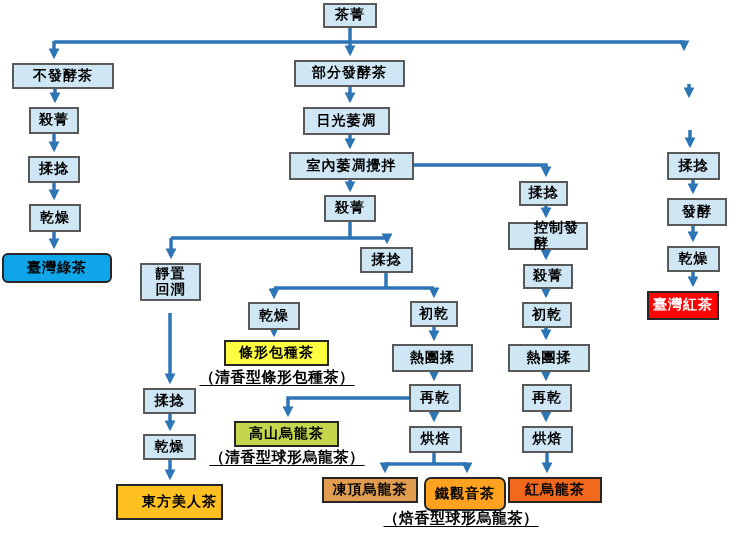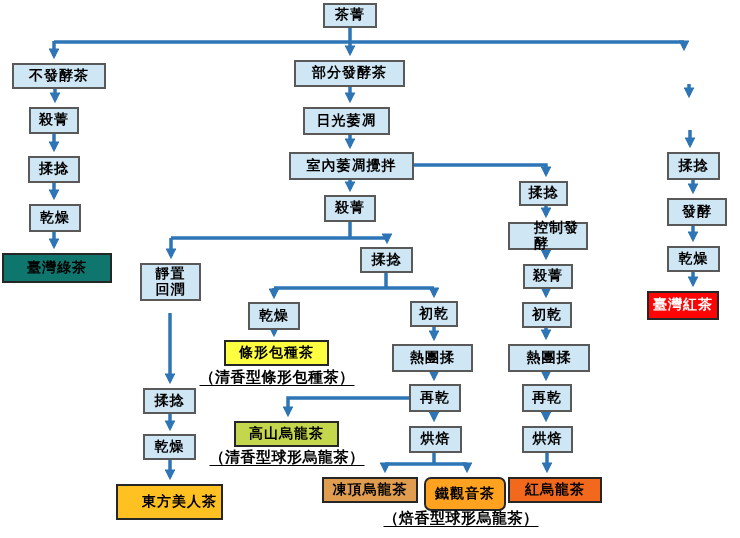--- a/index.html
+++ b/index.html
@@ -8,21 +8,21 @@
     font-family:"Liberation Serif","DejaVu Serif",serif;
   }
   #wires{position:absolute;left:0;top:0;width:740px;height:538px;pointer-events:none;}
   .node{
     position:absolute;display:flex;align-items:center;justify-content:center;
     background:#cfe7f5;border:2px solid #595959;box-sizing:border-box;
     font-size:14px;font-weight:bold;color:#000;letter-spacing:1px;
     white-space:pre-line;line-height:1.15;
   }
   .product{border:2px solid #262626;}
-  .green{background:#0f766e;}
+  .green{background:#0ea5e9;border-radius:6px;}
   .red{background:#ff0404;color:#ffffff;}
   .yellow{background:#ffff42;}
   .olive{background:#c4d64b;}
   .gold{background:#ffc022;}
   .tan{background:#e09d50;}
   .orange{background:#ffa21f;}
   .deeporange{background:#f2681c;}
   .caption{
     position:absolute;font-size:15px;font-weight:bold;color:#000;
     text-align:center;text-decoration:underline;text-underline-offset:3px;
@@ -87,21 +87,21 @@
       <path d="M689,84 V95" marker-end="url(#arw)"></path>
       <path d="M690,130 V145" marker-end="url(#arw)"></path>
       <path d="M693,180 V191" marker-end="url(#arw)"></path>
       <path d="M693,226 V239" marker-end="url(#arw)"></path>
       <path d="M693,272 V284" marker-end="url(#arw)"></path>
     </g>
   </svg>
 
   <div class="node" style="left:323px;top:3px;width:54px;height:25px;">茶菁</div>
 
-  <div class="node" style="left:12px;top:63px;width:94px;height:26px;">不發酵茶</div>
+  <div class="node" style="left:12px;top:63px;width:102px;height:26px;">不發酵茶</div>
   <div class="node" style="left:29px;top:107px;width:50px;height:27px;">殺菁</div>
   <div class="node" style="left:28px;top:156px;width:52px;height:27px;">揉捻</div>
   <div class="node" style="left:29px;top:204px;width:52px;height:28px;">乾燥</div>
   <div class="node product green" style="left:2px;top:253px;width:110px;height:30px;">臺灣綠茶</div>
 
   <div class="node" style="left:294px;top:60px;width:111px;height:27px;">部分發酵茶</div>
   <div class="node" style="left:303px;top:107px;width:87px;height:28px;">日光萎凋</div>
   <div class="node" style="left:289px;top:152px;width:125px;height:28px;">室內萎凋攪拌</div>
   <div class="node" style="left:324px;top:195px;width:52px;height:27px;">殺菁</div>
 

